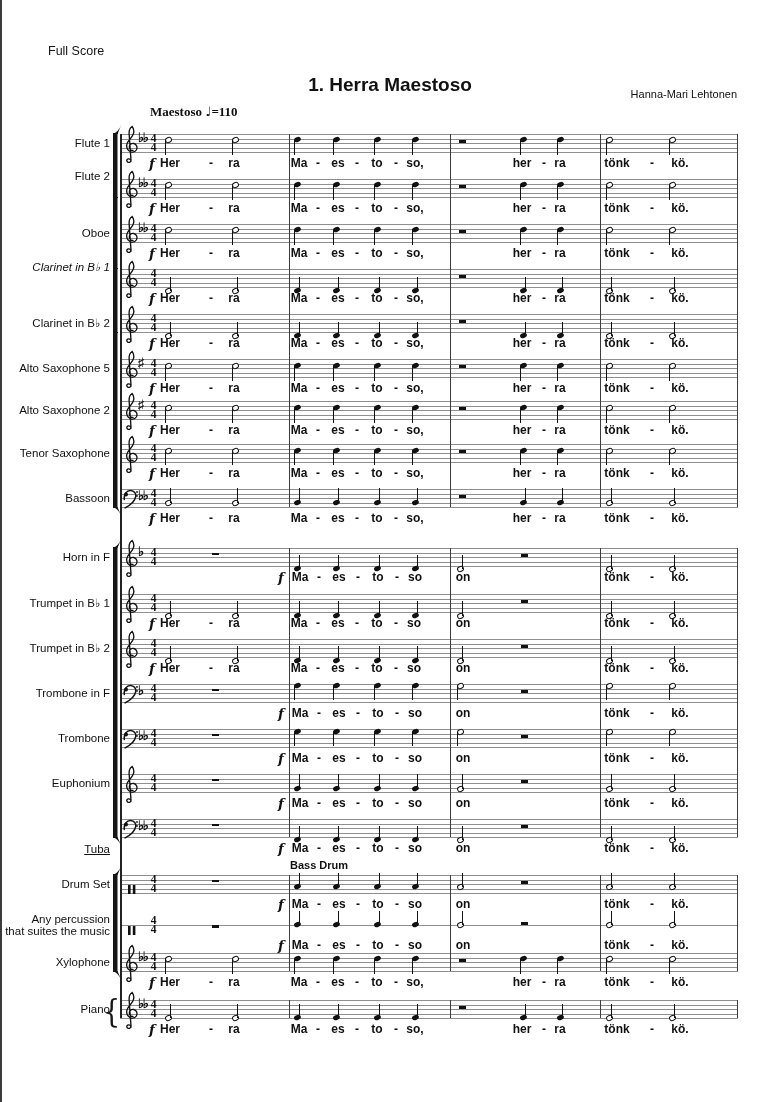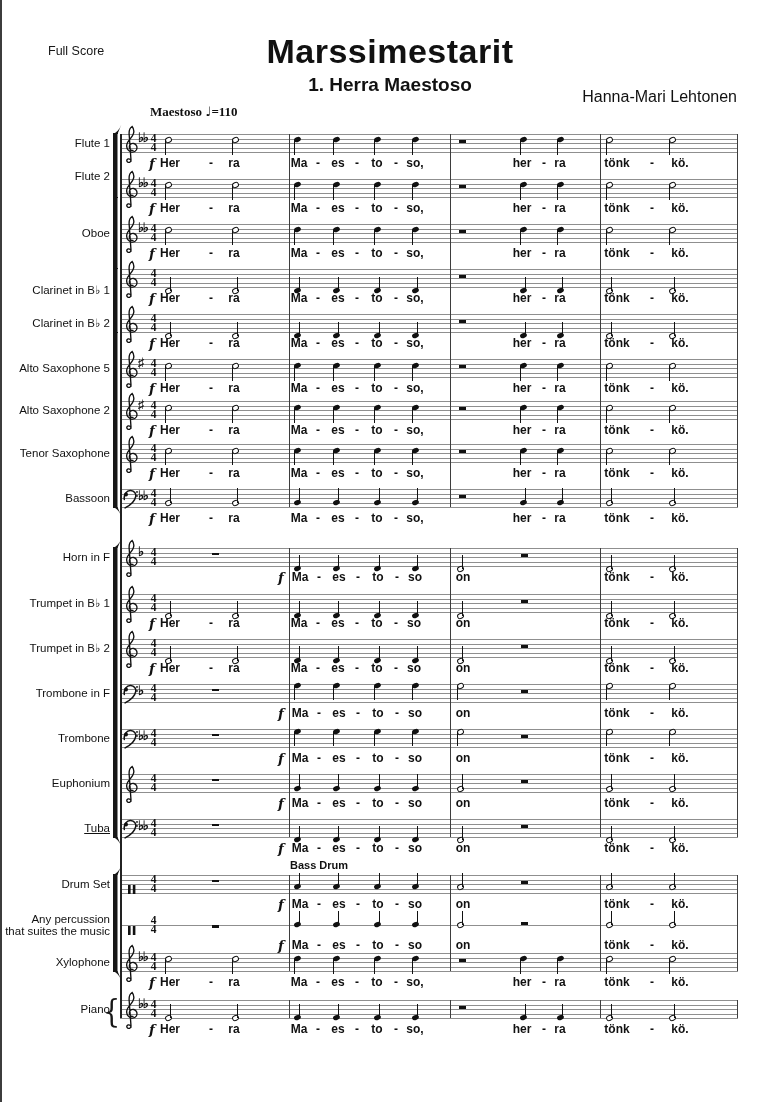--- a/index.html
+++ b/index.html
@@ -4,21 +4,21 @@
 <style>
   html,body{margin:0;padding:0;background:#e8e8e8}
   .page{position:relative;width:780px;height:1102px;background:#fff;overflow:hidden;
         font-family:"Liberation Sans",sans-serif;color:#111;margin:0 auto}
   .edge{position:absolute;left:0;top:0;width:2px;height:100%;background:#3c3c3c}
   .fullscore{position:absolute;left:48px;top:44px;font-size:12.5px;color:#161616}
   .title{position:absolute;left:0;right:0;top:32px;margin:0;text-align:center;
          font-size:34px;font-weight:bold;letter-spacing:.5px}
   .movement{position:absolute;left:0;right:0;top:74px;margin:0;text-align:center;
          font-size:19px;font-weight:bold}
-  .composer{position:absolute;right:43px;top:88px;font-size:16px}
+  .composer{position:absolute;right:43px;top:88px;font-size:11px}
   .tempo{position:absolute;left:150px;top:104px;font-family:"Liberation Serif",serif;
          font-weight:bold;font-size:13px}
   .tempo .qn{font-family:"DejaVu Sans",sans-serif;font-size:13px;font-weight:normal}
   
   .ilabel{position:absolute;left:0;width:110px;height:28px;display:flex;flex-direction:column;
           align-items:flex-end;justify-content:center;font-size:11.5px;line-height:12.5px;
           text-align:right;white-space:nowrap}
   .sline{position:absolute;left:120px;width:618px;height:1px;background:#8f8f8f}
   .clef{position:absolute}
   .key{position:absolute;font-size:13px;font-weight:bold;letter-spacing:-1.5px}
@@ -47,21 +47,20 @@
   .logo-sub{display:inline-block;font-size:12.5px;font-weight:bold;letter-spacing:1px;
             transform:scaleY(1.3);color:#222;white-space:nowrap}
 </style>
 </head>
 <body>
 
 <div class="page">
   <div class="edge"></div>
 
   <div class="fullscore">Full Score</div>
-  <h1 class="title">Marssimestarit</h1>
   <h2 class="movement">1. Herra Maestoso</h2>
   <div class="composer">Hanna-Mari Lehtonen</div>
 
   <div class="tempo"><span>Maestoso </span><span class="qn">♩</span><span>=110</span></div>
 
   <div id="score">
       <div class="ilabel" style="top: 129px;">
         <span>Flute 1</span>
       </div>
       <div class="sline" style="top: 134px;"></div>
@@ -216,21 +215,21 @@
       <div class="syl" style="left: 357px; top: 245.5px;">-</div>
       <div class="syl" style="left: 377px; top: 245.5px;">to</div>
       <div class="syl" style="left: 396px; top: 245.5px;">-</div>
       <div class="syl" style="left: 415px; top: 245.5px;">so,</div>
       <div class="syl" style="left: 522px; top: 245.5px;">her</div>
       <div class="syl" style="left: 544px; top: 245.5px;">-</div>
       <div class="syl" style="left: 560px; top: 245.5px;">ra</div>
       <div class="syl" style="left: 617px; top: 245.5px;">tönk</div>
       <div class="syl" style="left: 652px; top: 245.5px;">-</div>
       <div class="syl" style="left: 680px; top: 245.5px;">kö.</div>
-      <div class="ilabel" style="top: 276px;">
+      <div class="ilabel" style="top: 253px; font-style: italic;">
         <span>Clarinet in B♭ 1</span>
       </div>
       <div class="sline" style="top: 269px;"></div>
       <div class="sline" style="top: 273.5px;"></div>
       <div class="sline" style="top: 278px;"></div>
       <div class="sline" style="top: 282.5px;"></div>
       <div class="sline" style="top: 287px;"></div>
       <div class="clef" style="left: 124px; top: 259.5px;"><svg viewBox="0 0 14 38" width="14" height="38">
           <path d="M7 35 L5.2 10 C4.8 6 6.1 2.7 8.1 1.5 C9.7 3.5 10.3 6.8 9.1 9.6 C7.9 12.4 5.1 14.6 3.7 17.2 C2.3 19.8 2.5 23.2 4.5 25.4 C6.7 27.8 10.7 27.6 12.3 25 C13.8 22.4 12.6 19.1 9.8 18.5 C7.2 18 5.1 19.9 5.4 22.4 C5.6 24.3 7.2 25.6 9 25.4 M7 35 C7.2 37.3 4.4 38.3 3.2 36.6 C2.2 35.2 3.3 33.5 5 33.9 C6.3 34.2 7.1 35.3 7 36.3" fill="none" stroke="#111" stroke-width="1.35" stroke-linecap="round"></path>
         </svg></div>
@@ -819,21 +818,21 @@
       <div class="syl" style="left: 319px; top: 795.5px;">-</div>
       <div class="syl" style="left: 339px; top: 795.5px;">es</div>
       <div class="syl" style="left: 358px; top: 795.5px;">-</div>
       <div class="syl" style="left: 378px; top: 795.5px;">to</div>
       <div class="syl" style="left: 397px; top: 795.5px;">-</div>
       <div class="syl" style="left: 415px; top: 795.5px;">so</div>
       <div class="syl" style="left: 463px; top: 795.5px;">on</div>
       <div class="syl" style="left: 617px; top: 795.5px;">tönk</div>
       <div class="syl" style="left: 652px; top: 795.5px;">-</div>
       <div class="syl" style="left: 680px; top: 795.5px;">kö.</div>
-      <div class="ilabel" style="top: 814px; text-decoration: underline;">
+      <div class="ilabel" style="top: 835px; text-decoration: underline;">
         <span>Tuba</span>
       </div>
       <div class="sline" style="top: 819px;"></div>
       <div class="sline" style="top: 823.5px;"></div>
       <div class="sline" style="top: 828px;"></div>
       <div class="sline" style="top: 832.5px;"></div>
       <div class="sline" style="top: 837px;"></div>
       <div class="clef" style="left: 123px; top: 817px;"><svg viewBox="0 0 15 24" width="15" height="24">
           <circle cx="3" cy="7.4" r="2" fill="#111"></circle>
           <path d="M1.3 12.5 C0.5 7 4 3.3 7.6 3.5 C11.3 3.7 13.3 6.5 12.7 9.7 C11.9 14.1 7.7 18.1 2.1 20.9" fill="none" stroke="#111" stroke-width="1.5" stroke-linecap="round"></path>

